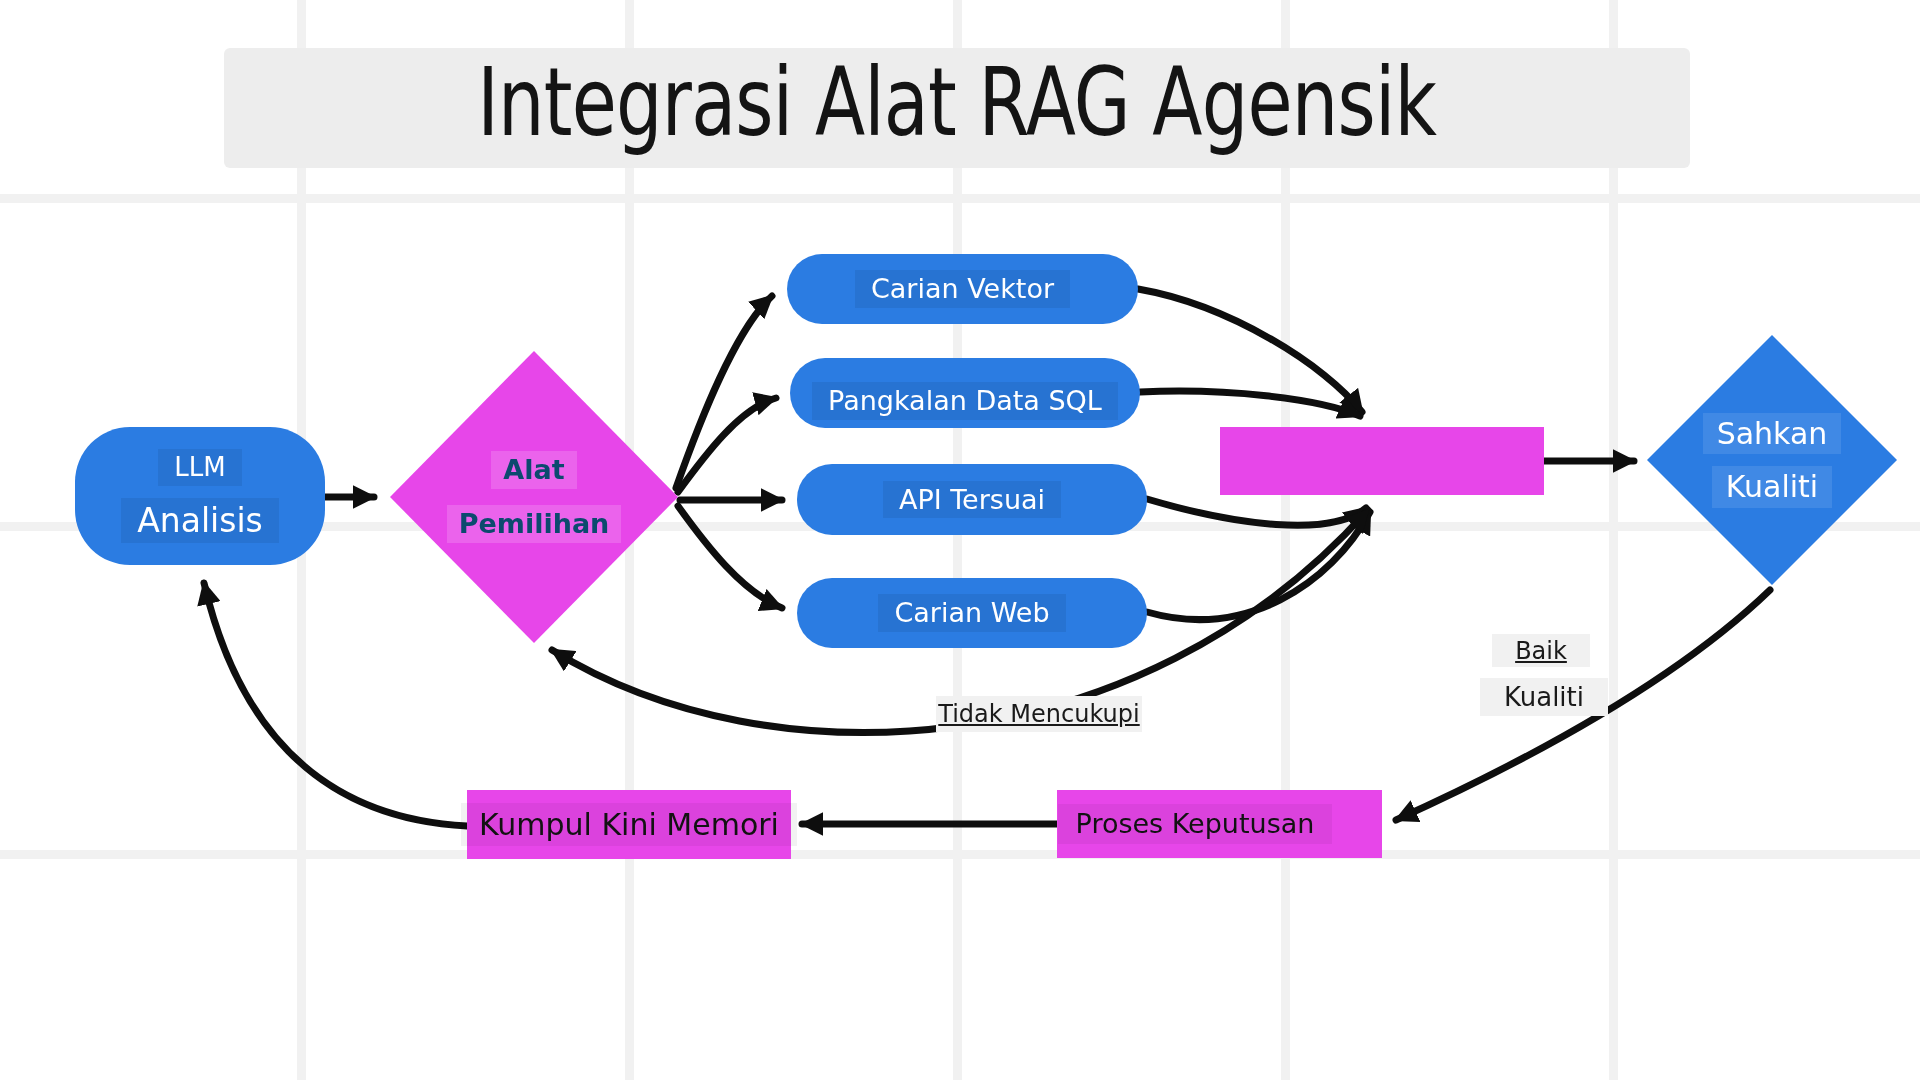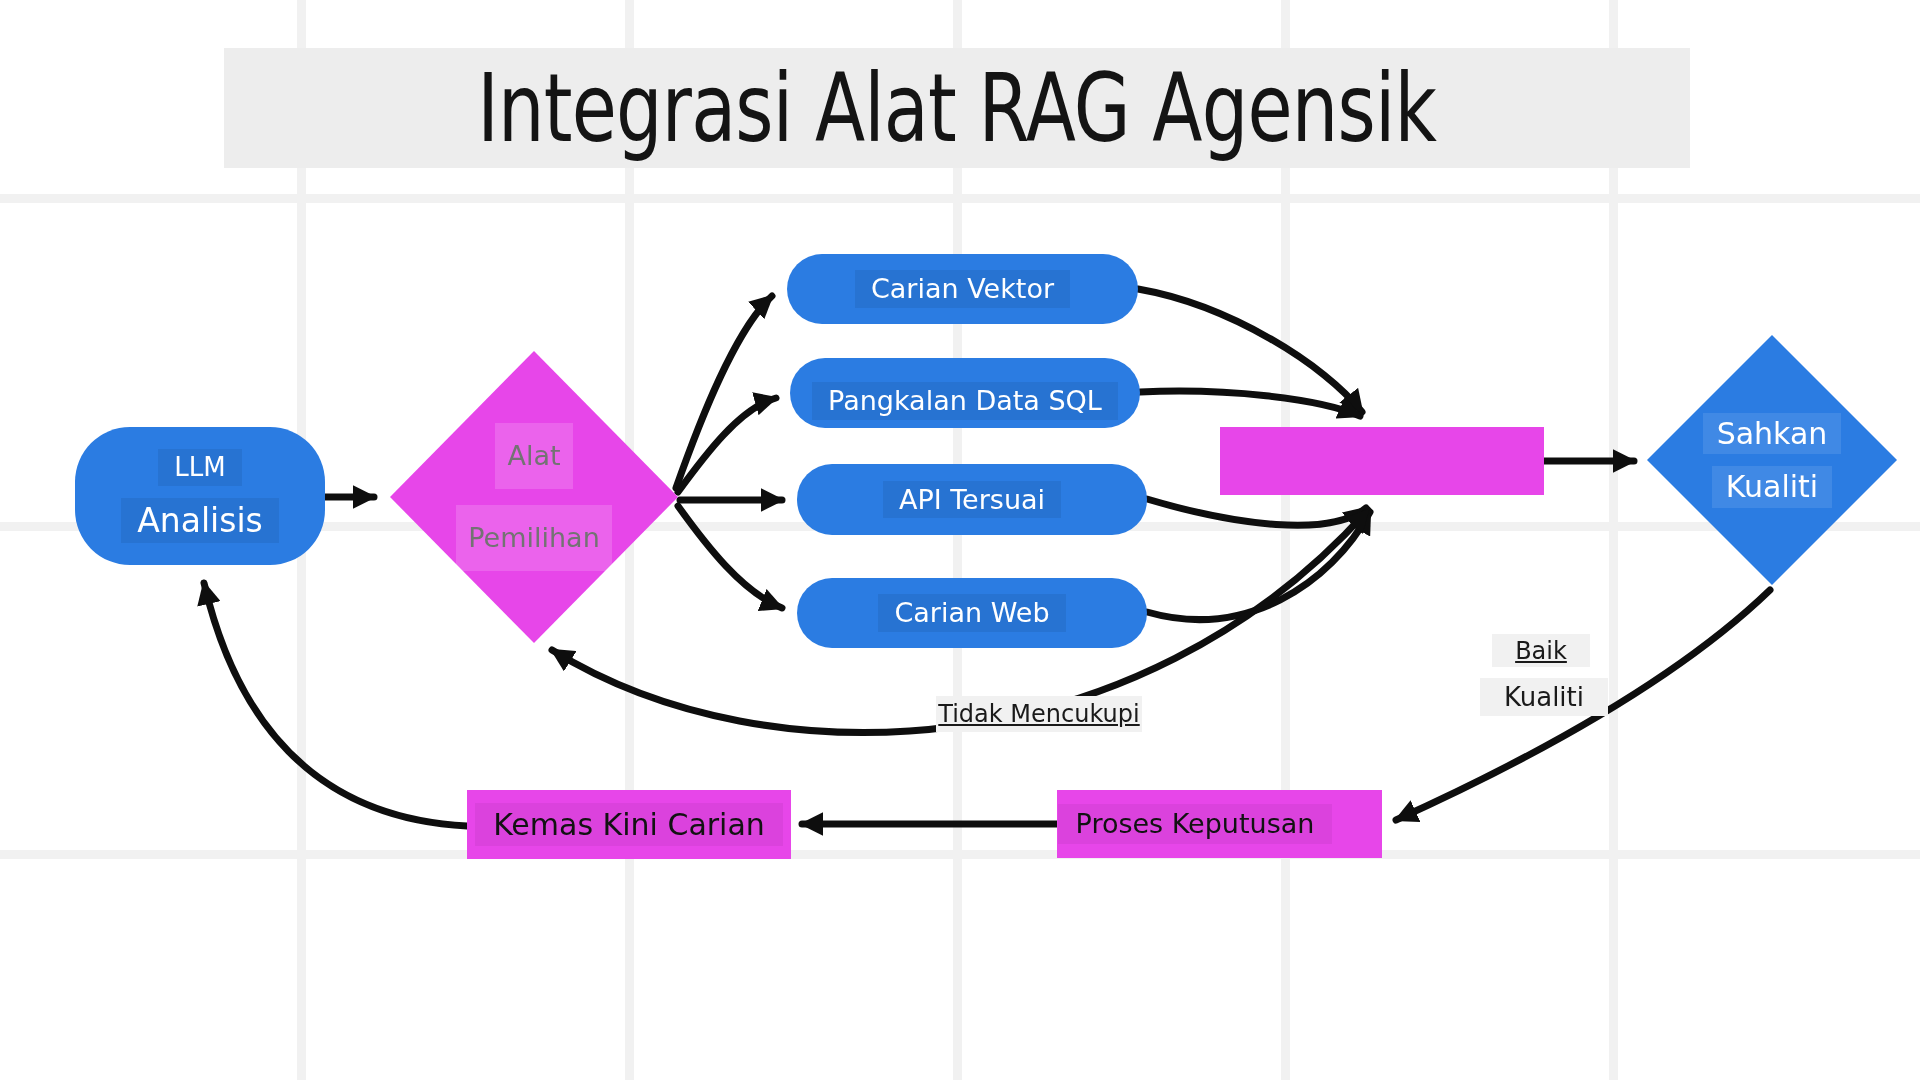--- a/index.html
+++ b/index.html
@@ -4,34 +4,34 @@
 <style>
   html,body{margin:0;padding:0;background:#fff;}
   .canvas{
     position:relative;width:1920px;height:1080px;overflow:hidden;background:#ffffff;
     font-family:"DejaVu Sans","Liberation Sans",sans-serif;
   }
   .diagram-svg{position:absolute;left:0;top:0;width:1920px;height:1080px;}
   .overlay{position:absolute;display:flex;align-items:center;justify-content:center;
            flex-direction:column;text-align:center;}
   .banner{
-    position:absolute;background:#ededed;display:flex;align-items:center;justify-content:center;
+    position:absolute;background:#ededed;display:flex;align-items:flex-start;justify-content:center;border-radius:6px;
   }
   .banner-text{
     color:#141414;white-space:nowrap;transform:scaleX(0.78);transform-origin:center;
     font-size:94px;font-weight:500;letter-spacing:-1px;
   }
   .footer-text{
     color:#111;white-space:nowrap;transform:scaleX(0.85);transform-origin:center;
     font-size:82px;font-weight:500;letter-spacing:-1px;
   }
   .tag{display:inline-block;white-space:nowrap;line-height:1.25;}
   .tag-blue{background:rgba(0,0,0,0.07);color:#ffffff;padding:2px 16px;}
   .tag-blue-light{background:rgba(255,255,255,0.10);color:#ffffff;padding:2px 14px;}
-  .tag-mag-light{background:rgba(255,255,255,0.16);color:#737373;padding:16px 12px;}
+  .tag-mag-light{background:rgba(255,255,255,0.16);color:#0c4a6e;padding:2px 12px;font-weight:bold;}
   .tag-mag-dark{background:rgba(0,0,0,0.05);color:#121212;padding:3px 18px;}
   .free-label{
     position:absolute;background:#f1f1f1;color:#1a1a1a;white-space:nowrap;
     display:flex;align-items:center;justify-content:center;
   }
   .fs24{font-size:24px;text-decoration:underline;} .fs26{font-size:26px;} .fs27{font-size:27px;} .fs30{font-size:30px;} .fs33{font-size:33px;}
   .gap12{gap:12px;} .gap16{gap:16px;}
 </style>
 </head>
 <body>
@@ -118,21 +118,21 @@
   <div class="overlay gap12" style="left:1647px;top:350px;width:250px;height:220px;">
     <span class="tag tag-blue-light fs30">Sahkan</span>
     <span class="tag tag-blue-light fs30">Kualiti</span>
   </div>
 
   <div class="overlay" style="left:1057px;top:790px;width:276px;height:68px;">
     <span class="tag tag-mag-dark fs27">Proses Keputusan</span>
   </div>
 
   <div class="overlay" style="left:467px;top:790px;width:324px;height:69px;">
-    <span class="tag tag-mag-dark fs30">Kemas Kini Carian</span>
+    <span class="tag tag-mag-dark fs30">Kumpul Kini Memori</span>
   </div>
 
   <div class="free-label fs24" style="left:1492px;top:634px;width:98px;height:33px;">Baik</div>
   <div class="free-label fs26" style="left:1480px;top:678px;width:128px;height:38px;">Kualiti</div>
   <div class="free-label fs24" style="left:936px;top:696px;width:206px;height:36px;">Tidak Mencukupi</div>
 
 
 </div>
 
 </body></html>

